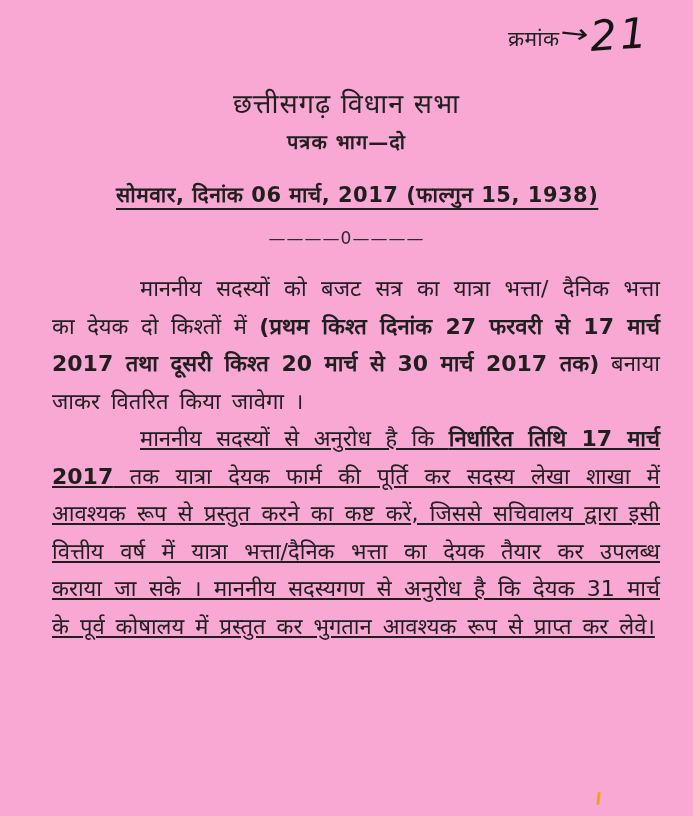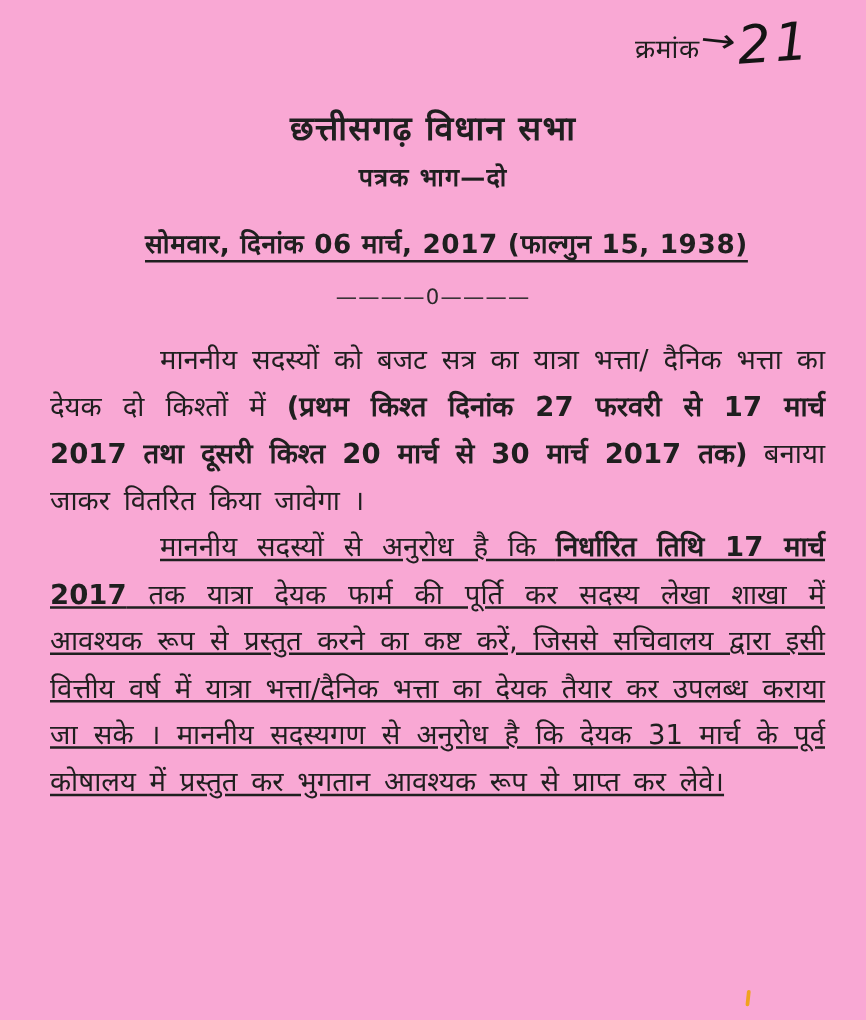--- a/index.html
+++ b/index.html
@@ -51,21 +51,21 @@
   
   .letterhead {
     position: absolute;
     top: 84px;
     left: 0;
     width: 100%;
     text-align: center;
   }
   .org-title {
     font-size: 27px;
-    font-weight: 700;
+    font-weight: 400;
     line-height: 40px;
     letter-spacing: 1px;
   }
   .doc-part {
     font-size: 20px;
     font-weight: 700;
     line-height: 36px;
     letter-spacing: 1px;
   }
   
@@ -88,21 +88,21 @@
     left: 0;
     width: 100%;
     text-align: center;
     font-size: 17px;
     letter-spacing: 1px;
     color: #2a2a2a;
   }
   
   .para {
     position: absolute;
-    left: 40px;
+    left: 52px;
     right: 33px;
     font-size: 22px;
     line-height: 37.5px;
     text-align: justify;
     text-indent: 88px;
     word-spacing: 4px;
   }
   .para-1 { top: 270px; }
   .para-2 { top: 420px; text-decoration: underline; }
   .bold-seg { font-weight: 700; }

